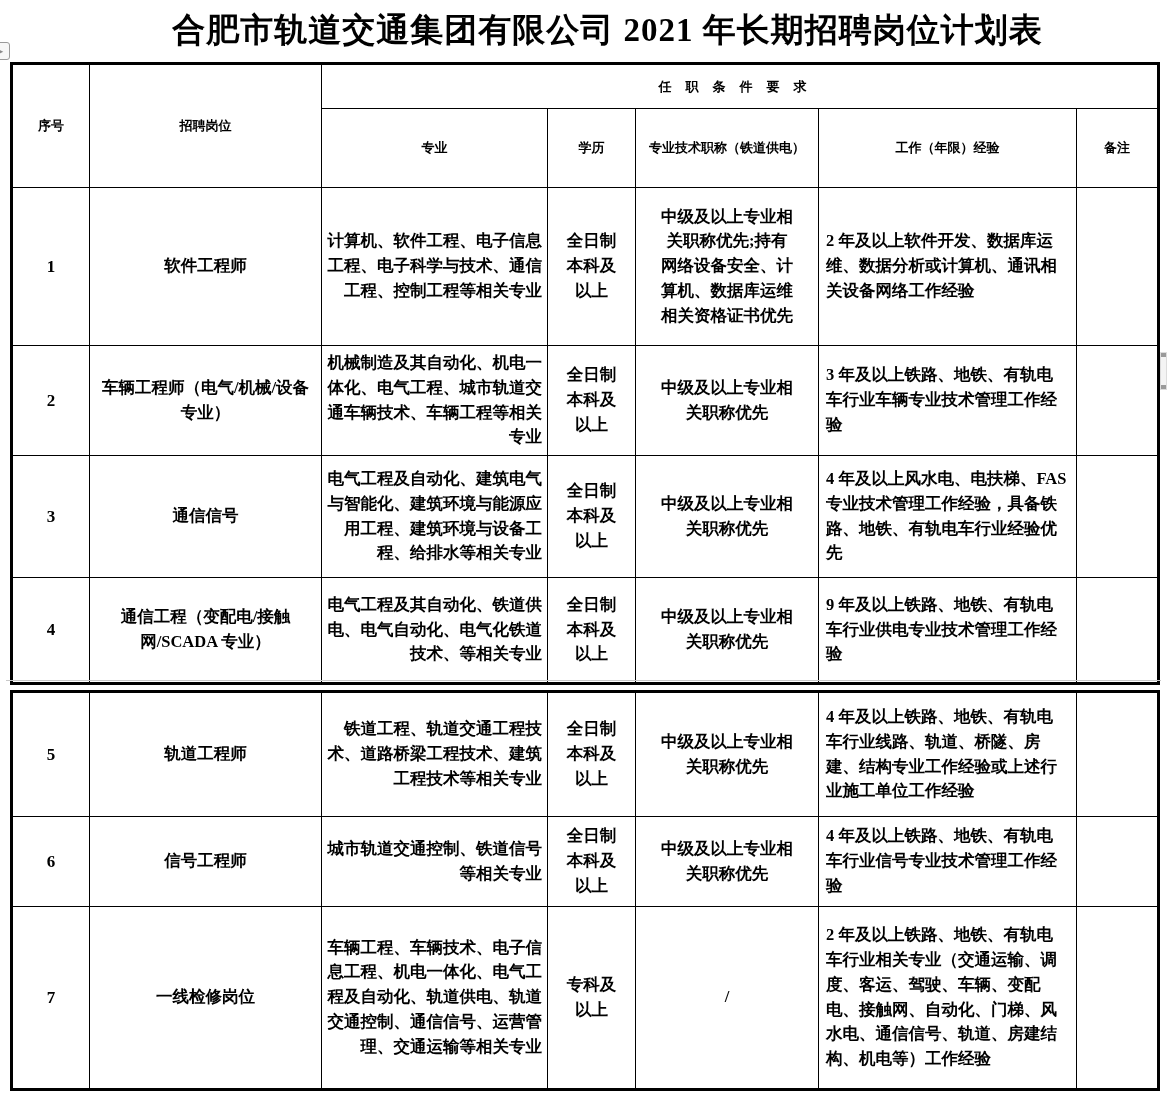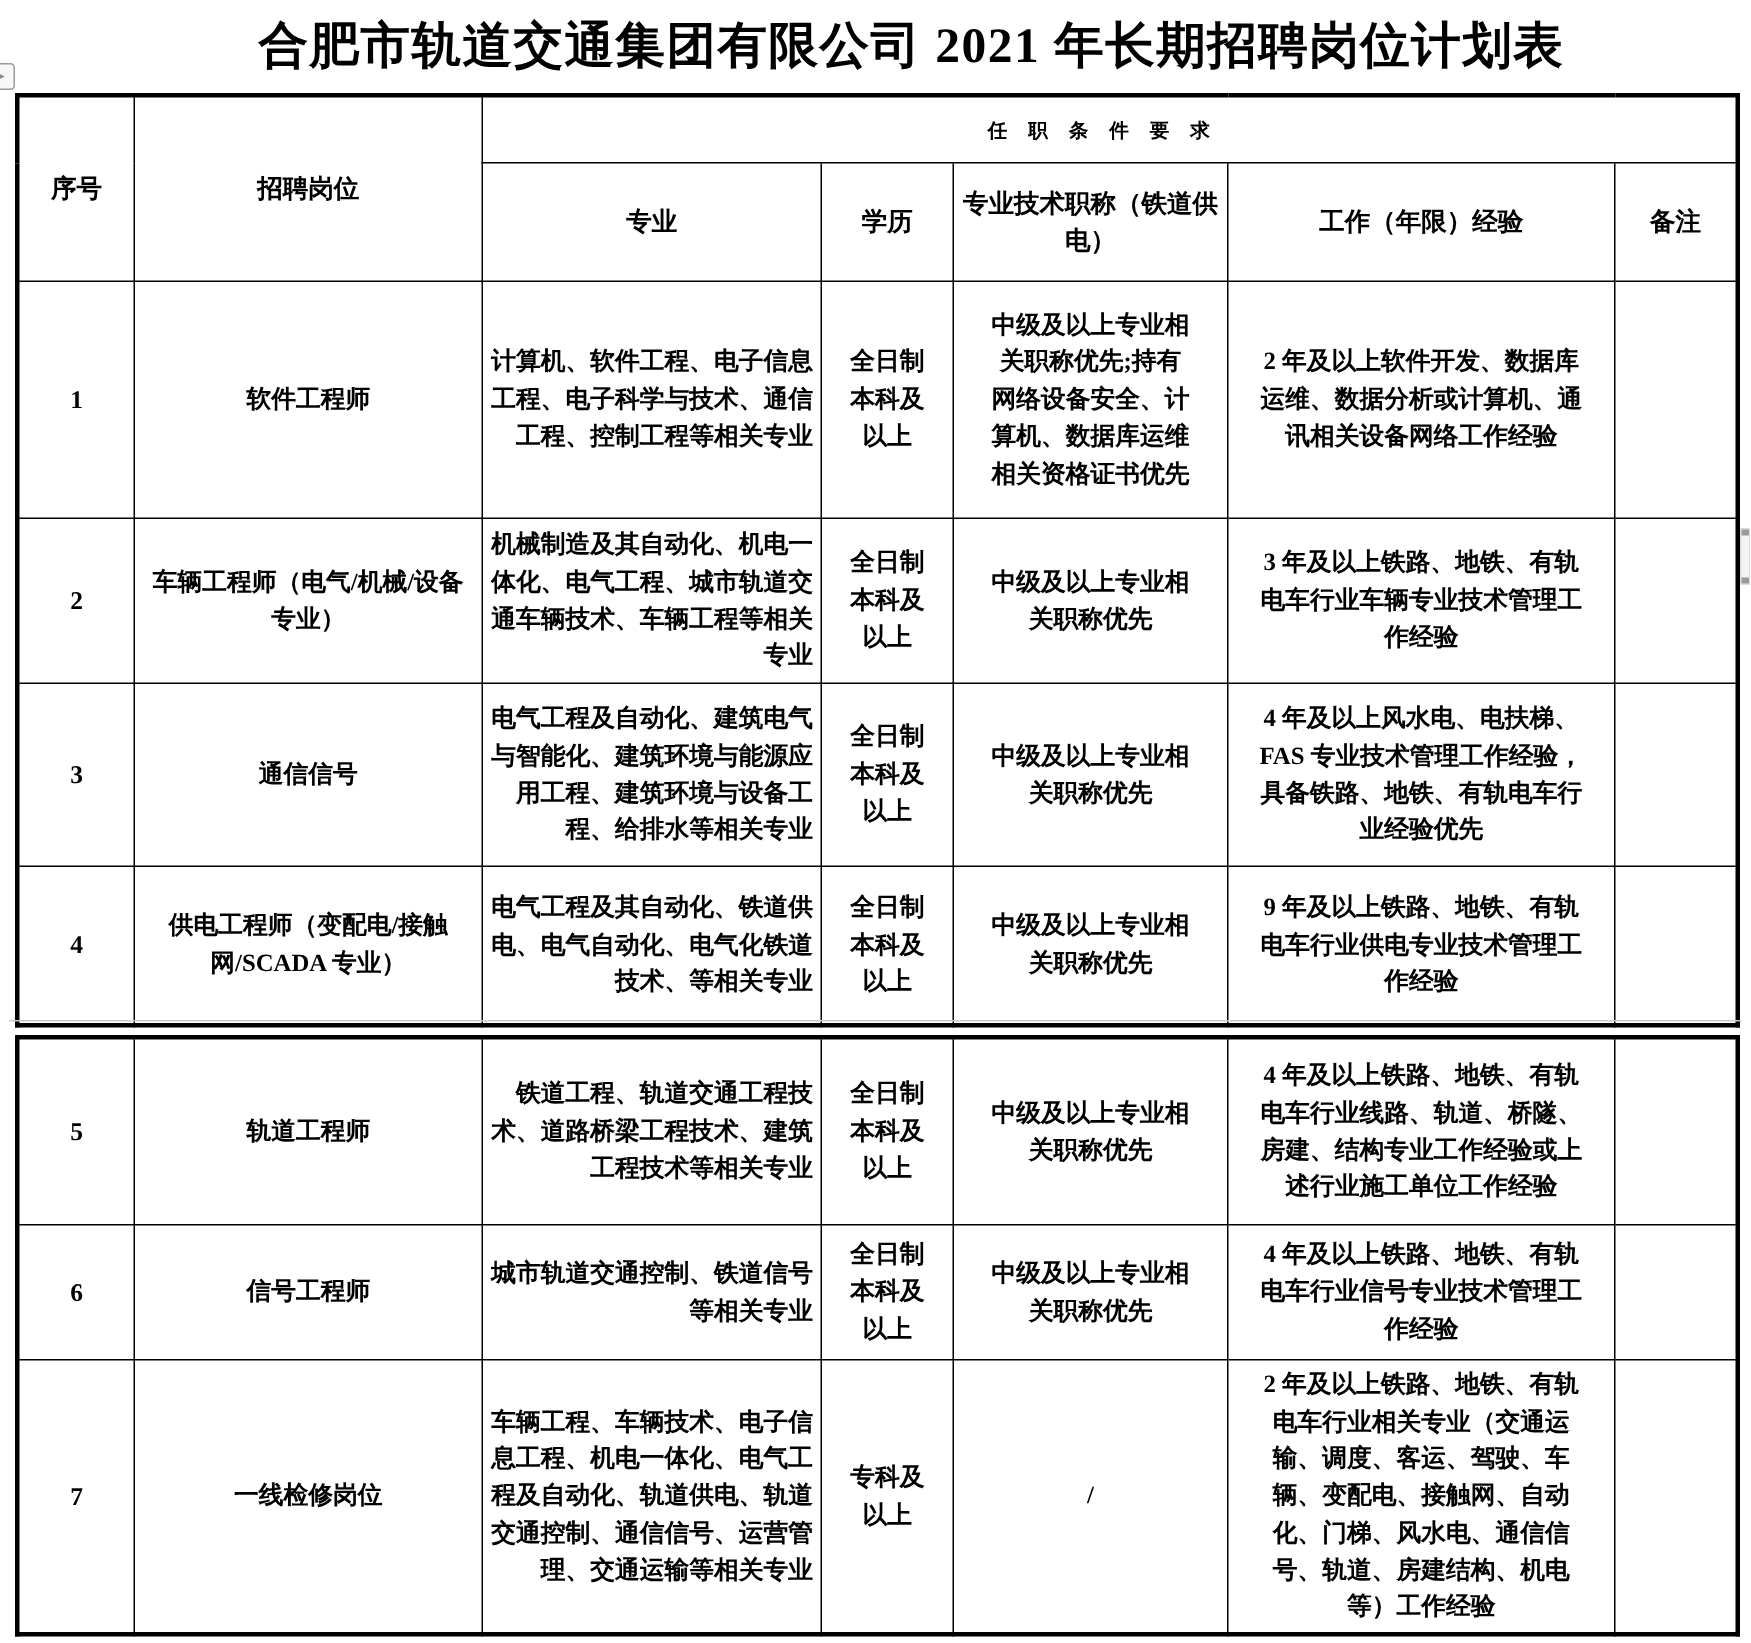--- a/index.html
+++ b/index.html
@@ -31,24 +31,24 @@
   #table-lower{top:690px;}
   td{
     border:1.5px solid #000;
     vertical-align:middle;
     text-align:center;
     line-height:1.5;
     padding:2px 4px;
     overflow:hidden;
   }
   .h-group{letter-spacing:14px;font-size:13px;}
-  .h-cell{font-size:17px;}
+  .h-cell{font-size:13px;}
   .c-no{font-size:17px;}
   .c-major{text-align:right;padding:2px 5px;}
-  .c-exp{text-align:center;padding:2px 19px;}
+  .c-exp{text-align:left;padding:2px 7px;}
   .c-edu{padding:2px 17px;}
   .c-qual{padding:2px 23px;}
   
   .gap-line{
     position:absolute;left:6px;top:680px;width:1155px;height:1px;
     background:#c9c9c9;
   }
   
   .anchor{
     position:absolute;left:-8px;top:42px;width:16px;height:16px;
@@ -126,21 +126,21 @@
           <td class="c-no">3</td>
           <td class="c-pos">通信信号</td>
           <td class="c-major">电气工程及自动化、建筑电气与智能化、建筑环境与能源应用工程、建筑环境与设备工程、给排水等相关专业</td>
           <td class="c-edu">全日制本科及以上</td>
           <td class="c-qual">中级及以上专业相关职称优先</td>
           <td class="c-exp">4 年及以上风水电、电扶梯、FAS 专业技术管理工作经验，具备铁路、地铁、有轨电车行业经验优先</td>
           <td class="c-rem"></td>
         </tr>
         <tr style="height: 106px;">
           <td class="c-no">4</td>
-          <td class="c-pos">供电工程师（变配电/接触网/SCADA 专业）</td>
+          <td class="c-pos">通信工程（变配电/接触网/SCADA 专业）</td>
           <td class="c-major">电气工程及其自动化、铁道供电、电气自动化、电气化铁道技术、等相关专业</td>
           <td class="c-edu">全日制本科及以上</td>
           <td class="c-qual">中级及以上专业相关职称优先</td>
           <td class="c-exp">9 年及以上铁路、地铁、有轨电车行业供电专业技术管理工作经验</td>
           <td class="c-rem"></td>
         </tr>
       </tbody>
   </table>
 
   <div class="gap-line"></div>

